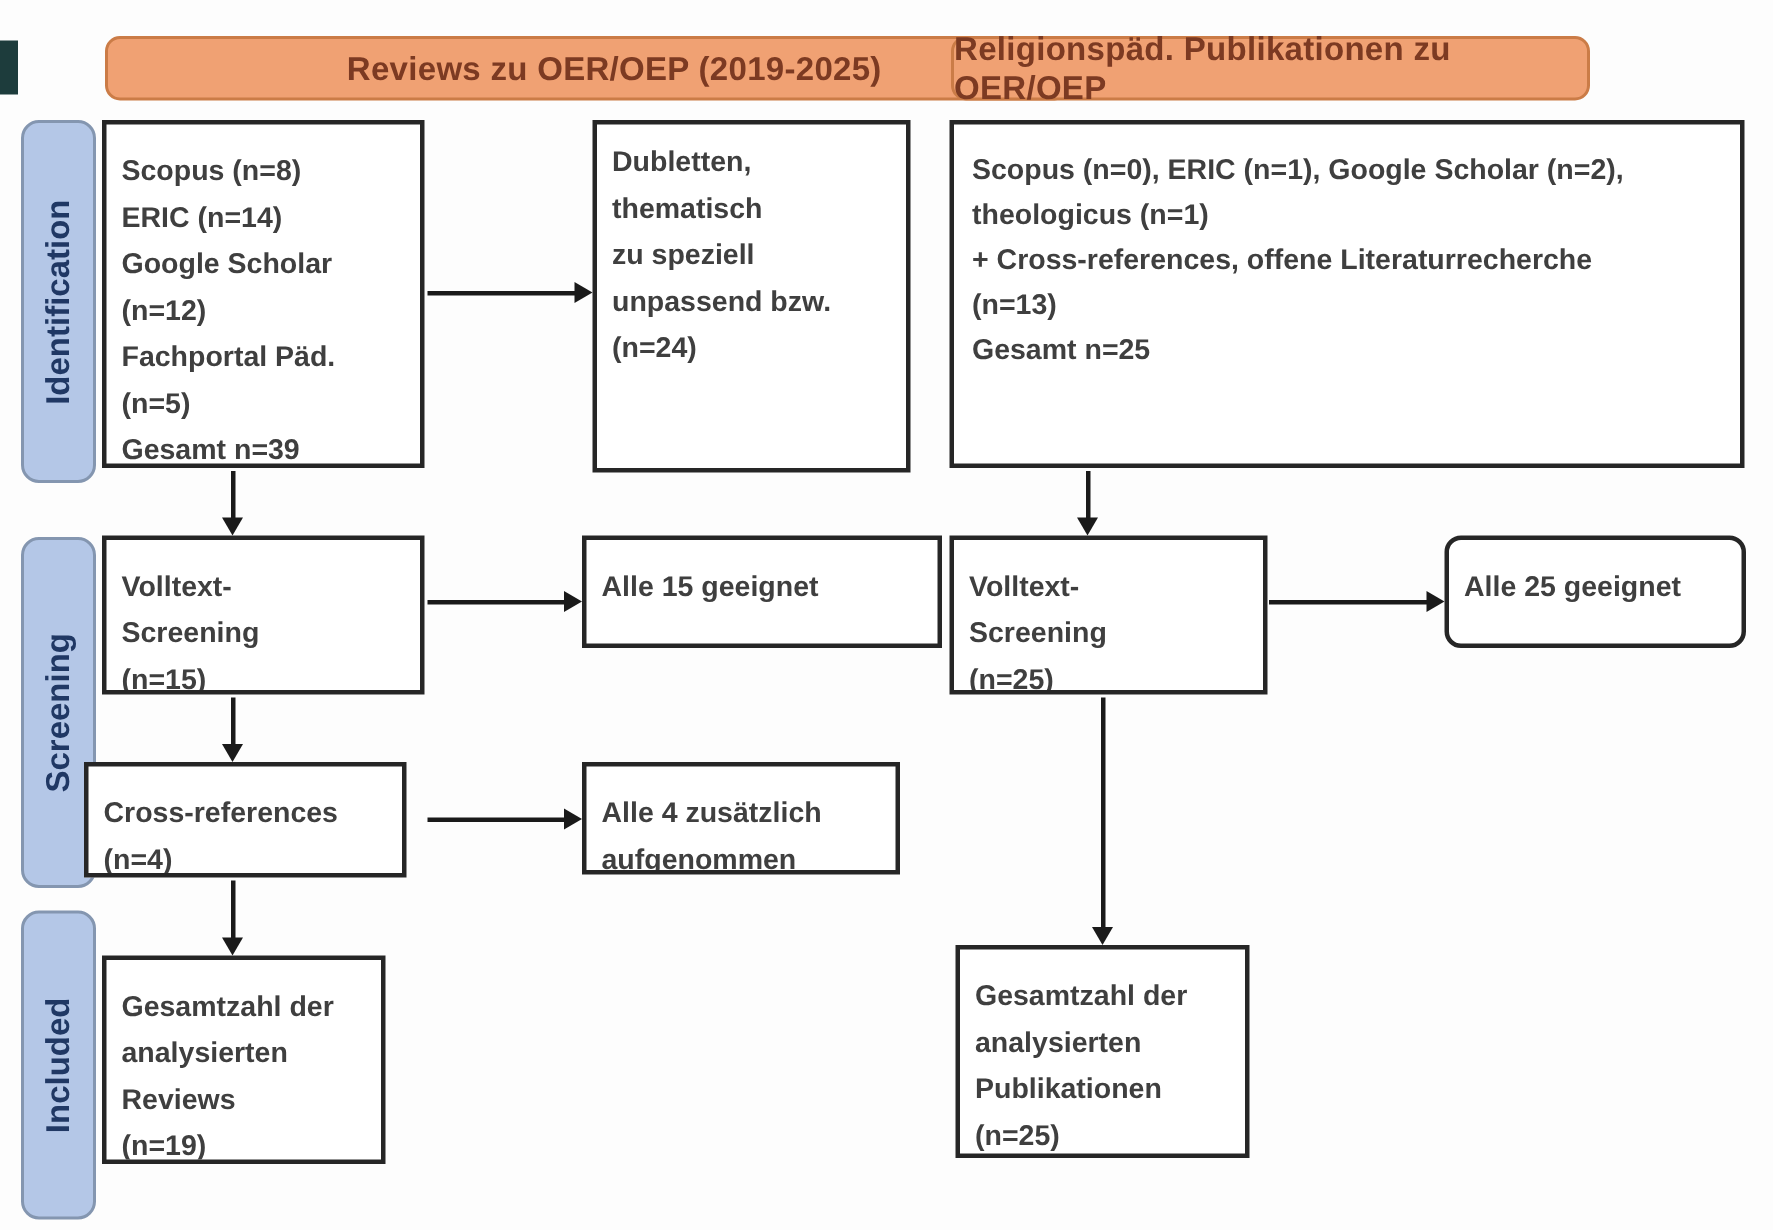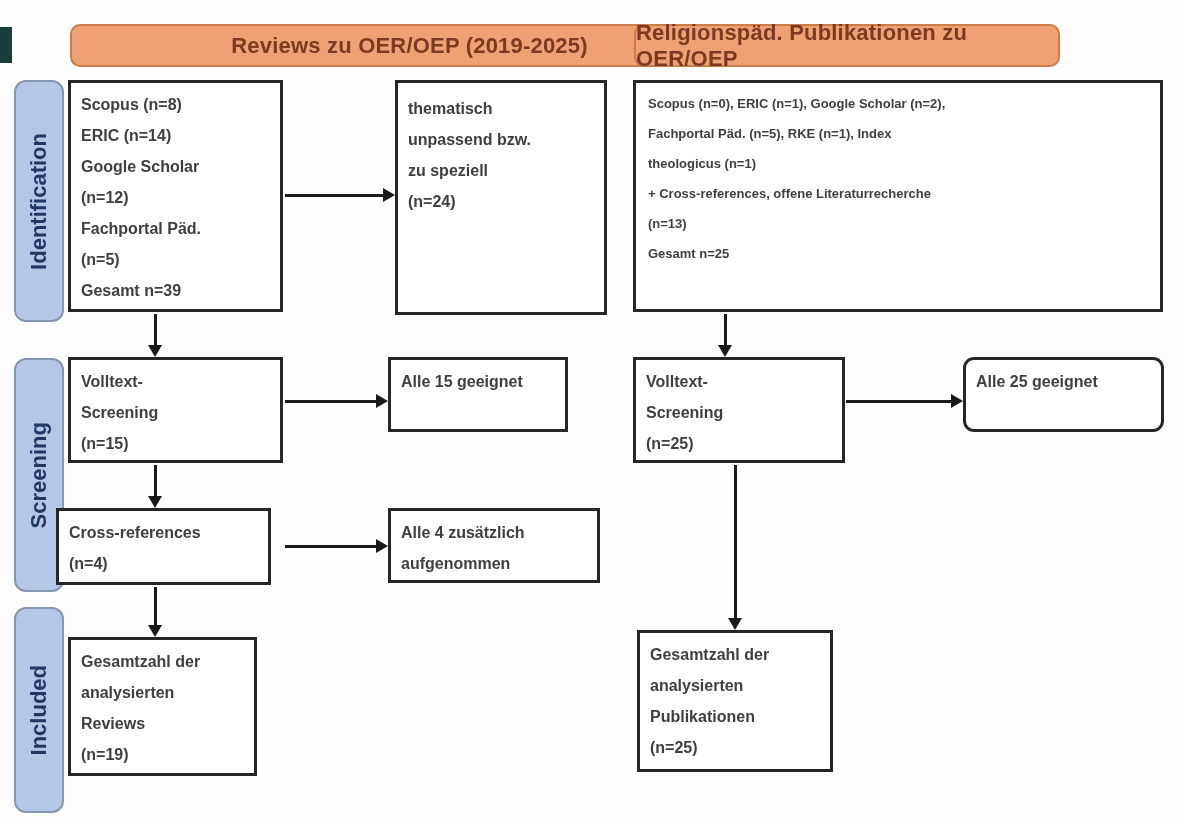--- a/index.html
+++ b/index.html
@@ -29,24 +29,24 @@
     font-weight:bold; font-size:22px;
     display:flex; align-items:center; justify-content:center;
   }
   .stage span { writing-mode:vertical-rl; transform:rotate(180deg); white-space:nowrap; }
   
   .wbox {
     position:absolute; box-sizing:border-box;
     background:#ffffff;
     border:3px solid var(--box_border,#262626);
     color:var(--box_text,#3f3f3f);
-    font-weight:bold; font-size:16px; line-height:31px;
-    padding:6px 10px; text-align:left; white-space:nowrap; overflow:hidden;
+    font-weight:bold; font-size:19px; line-height:31px;
+    padding:16px 10px; text-align:left; white-space:nowrap; overflow:hidden;
   }
-  .wbox.fs19 { font-size:13px; line-height:30px; padding:6px 12px; }
+  .wbox.fs19 { font-size:19px; line-height:30px; padding:16px 12px; }
   
   .arrow-h {
     position:absolute; height:3px;
     background:var(--arrow,#1a1a1a);
   }
   .arrow-h::after {
     content:""; position:absolute; right:-11px; top:-6px;
     border-left:12px solid var(--arrow,#1a1a1a);
     border-top:7px solid transparent; border-bottom:7px solid transparent;
   }
@@ -89,33 +89,34 @@
       <div>Scopus (n=8)</div>
       <div>ERIC (n=14)</div>
       <div>Google Scholar</div>
       <div>(n=12)</div>
       <div>Fachportal Päd.</div>
       <div>(n=5)</div>
       <div>Gesamt n=39</div>
     </div>
 
   <div class="wbox" style="left:395px; top:80px; width:212px; height:235px; padding-top:10px;">
+      <div>Dubletten,</div>
       <div>thematisch</div>
+      <div>zu speziell</div>
       <div>unpassend bzw.</div>
-      <div>zu speziell</div>
       <div>(n=24)</div>
     </div>
 
   <div class="wbox" style="left:68px; top:357px; width:215px; height:106px;">
       <div>Volltext-</div>
       <div>Screening</div>
       <div>(n=15)</div>
     </div>
 
-  <div class="wbox" style="left:388px; top:357px; width:180px; height:75px;">
+  <div class="wbox" style="left:388px; top:357px; width:240px; height:75px;">
       <div>Alle 15 geeignet</div>
     </div>
 
   <div class="wbox" style="left:56px; top:508px; width:215px; height:77px;">
       <div>Cross-references</div>
       <div>(n=4)</div>
     </div>
 
   <div class="wbox" style="left:388px; top:508px; width:212px; height:75px;">
       <div>Alle 4 zusätzlich</div>
@@ -124,21 +125,20 @@
 
   <div class="wbox" style="left:68px; top:637px; width:189px; height:139px;">
       <div>Gesamtzahl der</div>
       <div>analysierten</div>
       <div>Reviews</div>
       <div>(n=19)</div>
     </div>
 
   <div class="wbox fs19" style="left:633px; top:80px; width:530px; height:232px;">
       <div>Scopus (n=0), ERIC (n=1), Google Scholar (n=2),</div>
-      <div>Fachportal Päd. (n=5), RKE (n=1), Index</div>
       <div>theologicus (n=1)</div>
       <div>+ Cross-references, offene Literaturrecherche</div>
       <div>(n=13)</div>
       <div>Gesamt n=25</div>
     </div>
 
   <div class="wbox" style="left:633px; top:357px; width:212px; height:106px;">
       <div>Volltext-</div>
       <div>Screening</div>
       <div>(n=25)</div>

